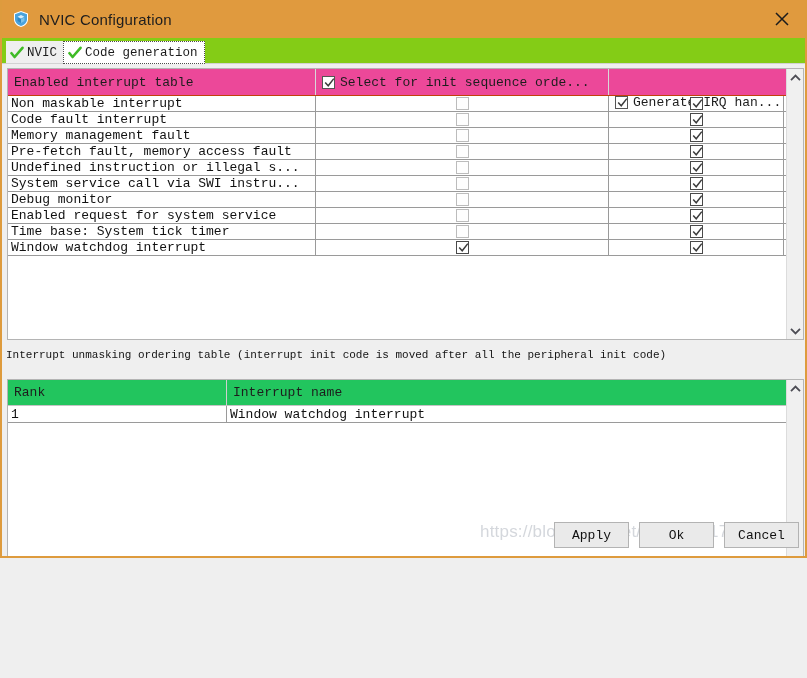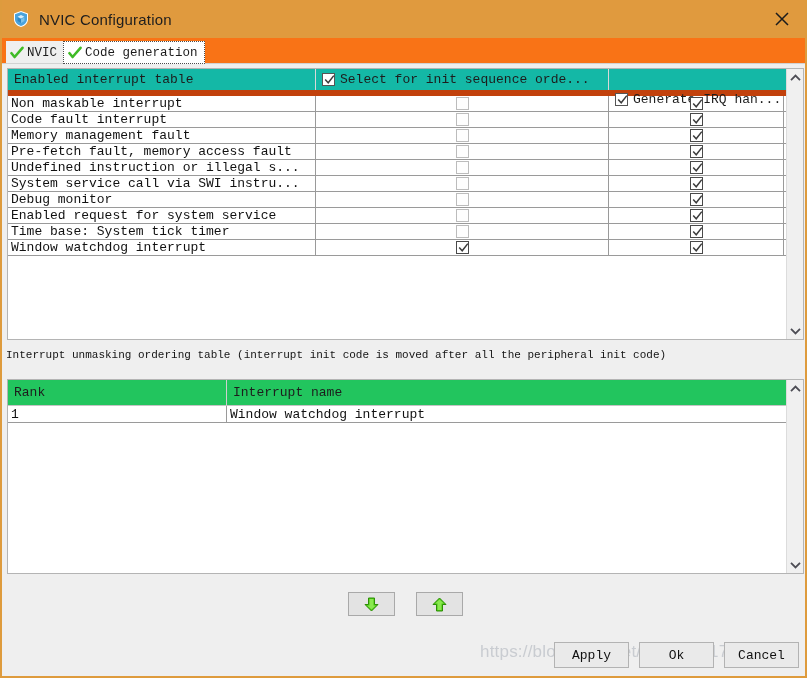--- a/index.html
+++ b/index.html
@@ -5,21 +5,21 @@
   * { box-sizing: border-box; }
   html, body {
     margin: 0; padding: 0;
     width: 807px; height: 678px;
     overflow: hidden;
     background: #efefef;
     font-family: "Liberation Mono", "DejaVu Sans Mono", monospace;
   }
   #window {
     position: relative;
-    width: 807px; height: 678px;
+    width: 807px; height: 558px;
     background: #efefef;
     border: 2px solid #de9b3d;
     border-top: none;
     overflow: hidden;
   }
 
   
   #titlebar {
     height: 38px;
     background: #e09a3e;
@@ -46,21 +46,21 @@
     right: 0; top: 0;
     width: 46px; height: 38px;
     display: flex; align-items: center; justify-content: center;
     cursor: pointer;
   }
   #close-btn svg { display:block; }
 
   
   #tabstrip {
     height: 26px;
-    background: #f97316;
+    background: #84cc16;
     display: flex;
     align-items: flex-end;
     padding-left: 4px;
     position: relative;
   }
   #tabstrip::after {
     content: "";
     position: absolute;
     left: 0; right: 0; bottom: 0;
     height: 1px;
@@ -99,22 +99,22 @@
   }
 
   
   #top-panel {
     left: 5px; top: 68px;
     width: 797px; height: 272px;
   }
   .thead {
     display: flex;
     height: 27px;
-    background: #14b8a6;
-    border-bottom: 6px solid #c2410c;
+    background: #ec4899;
+    border-bottom: 1px solid #c2410c;
     font-size: 13px;
     color: #1d1d1d;
     align-items: center;
   }
   .th {
     height: 100%;
     display: flex;
     align-items: center;
     padding-left: 6px;
     gap: 5px;

